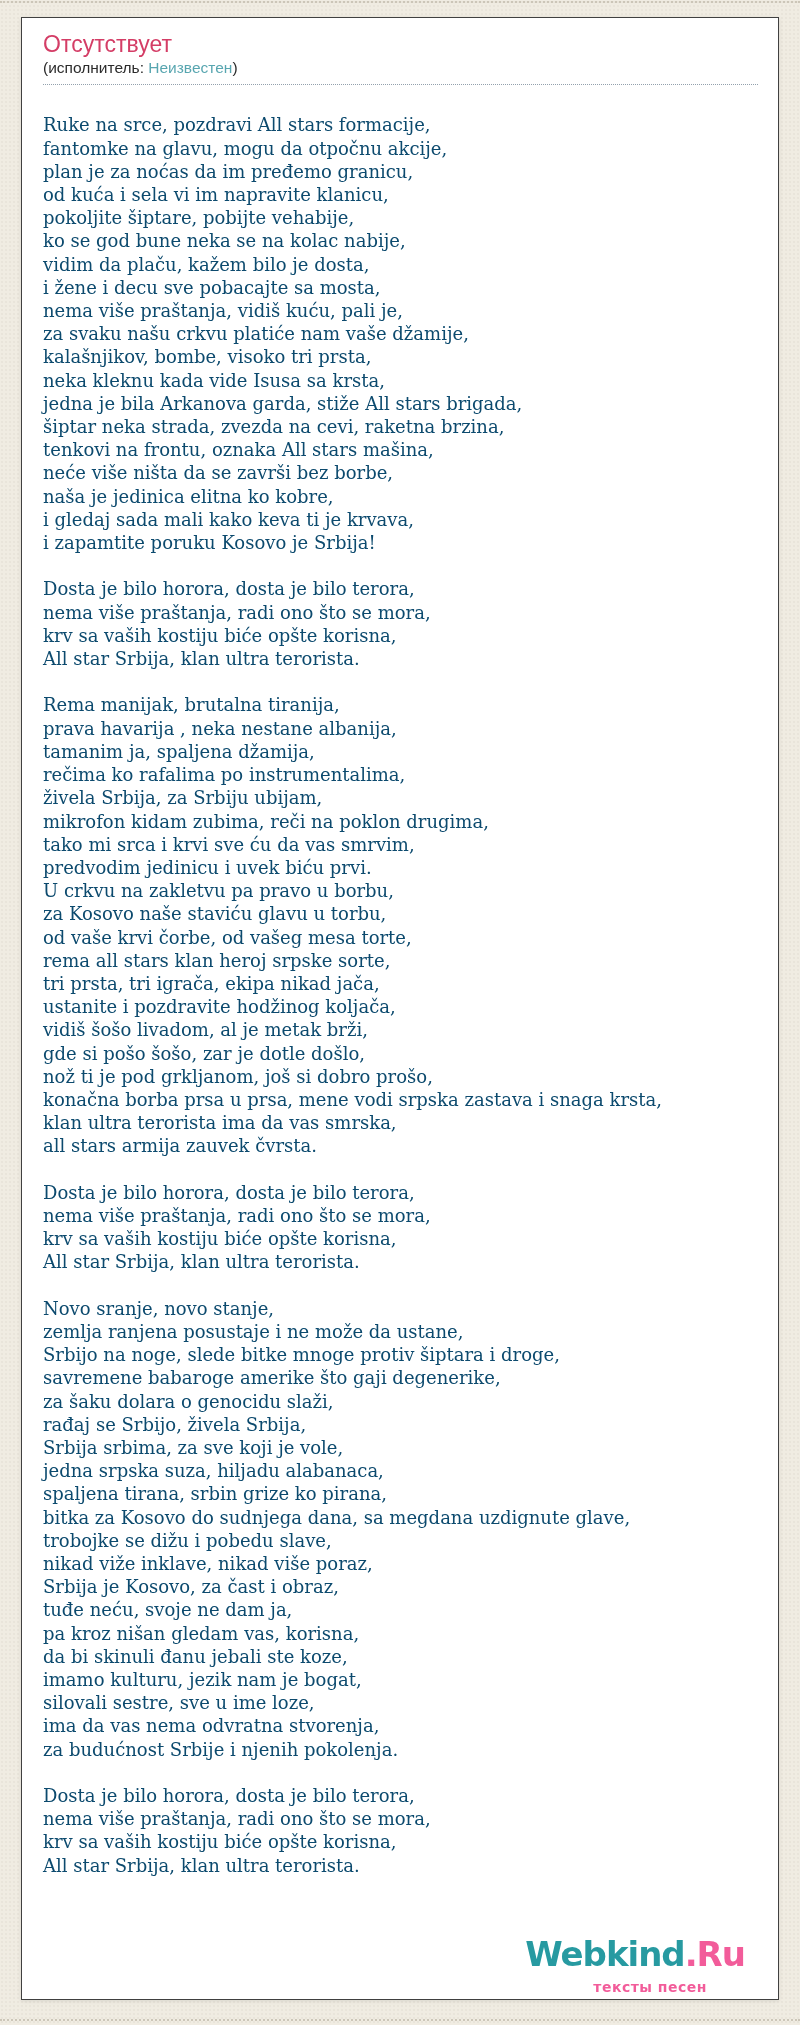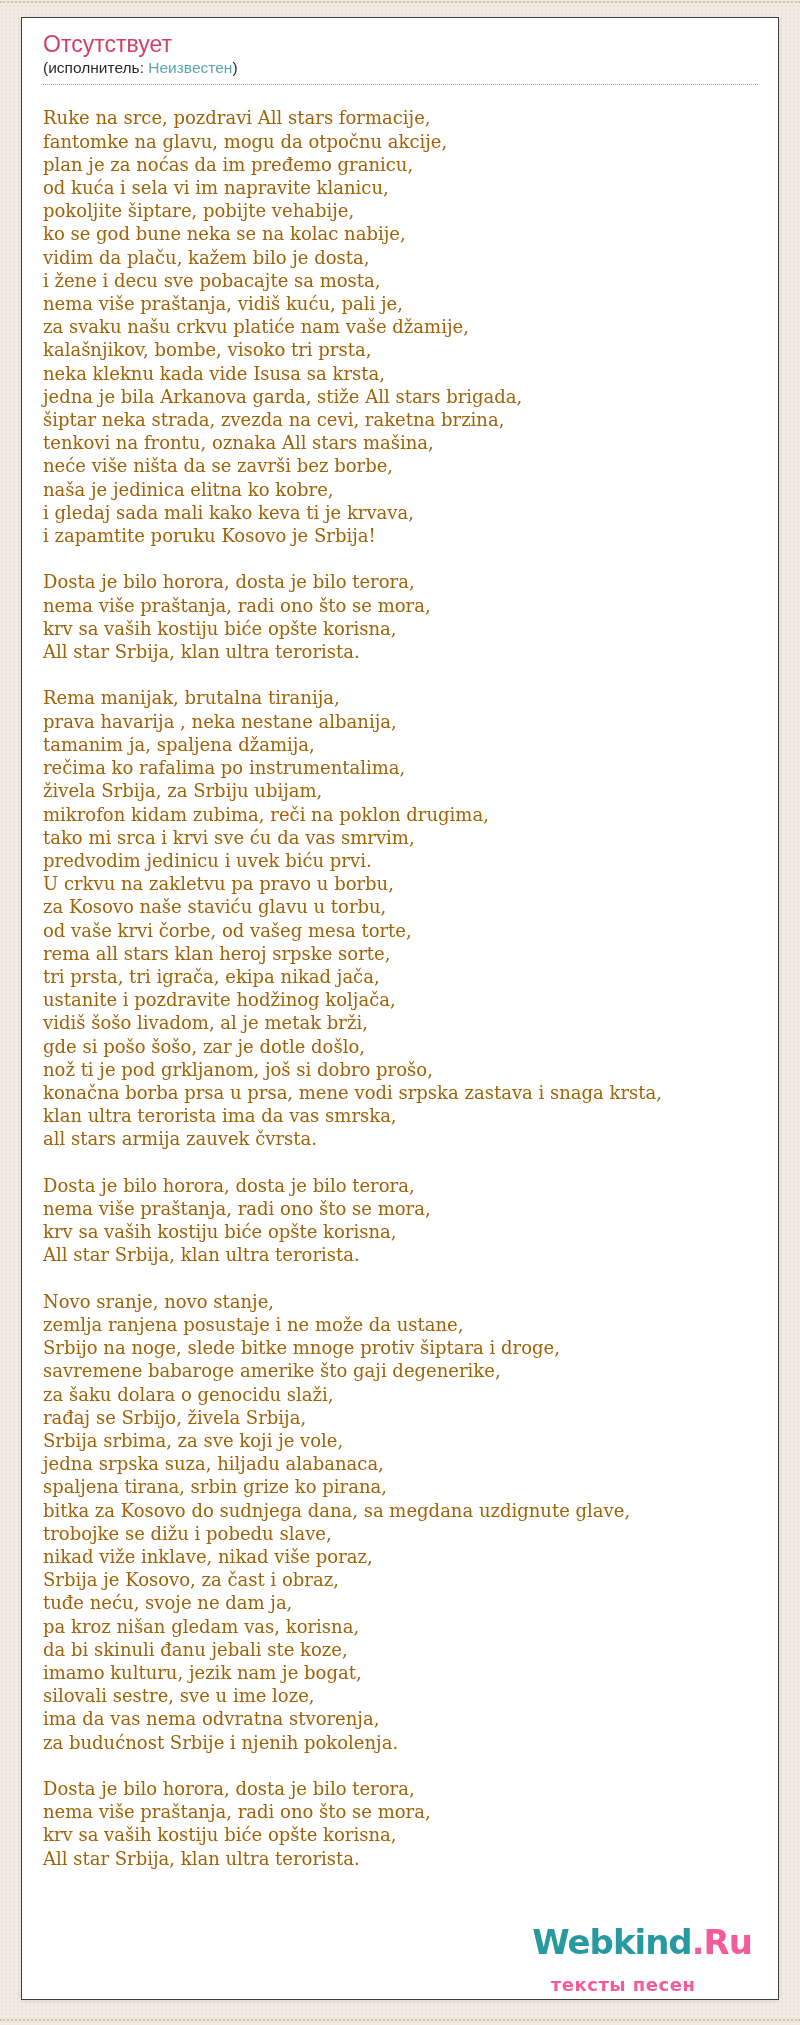--- a/index.html
+++ b/index.html
@@ -52,54 +52,53 @@
     padding-bottom: 7px;
     border-bottom: 1px dotted #93a1ad;
   }
   .artist-link {
     color: var(--link-teal, #58a6b0);
     text-decoration: none;
     cursor: pointer;
   }
 
   .lyrics {
-    margin-top: 21px;
+    margin-top: 28px;
     font-family: "DejaVu Serif", "Liberation Serif", serif;
     font-size: 18px;
     line-height: 23.2px;
-    color: #a16207;
+    color: #0c4a6e;
   }
   .verse { margin: 0 0 23.2px 0; }
   .line { white-space: nowrap; }
 
   .footer {
     position: absolute;
-    right: 26px;
+    right: 33px;
     bottom: 4px;
     text-align: right;
   }
   .logo {
     font-family: "DejaVu Sans", "Liberation Sans", sans-serif;
     font-size: 34px;
     font-weight: bold;
     line-height: 1;
     letter-spacing: -1px;
     cursor: pointer;
   }
   .logo .teal { color: var(--logo-teal, #279aa1); }
   .logo .pink { color: var(--logo-pink, #f25c9a); }
   .tagline {
     font-family: "DejaVu Sans", "Liberation Sans", sans-serif;
-    font-size: 18px;
+    font-size: 14px;
     font-weight: bold;
     color: var(--logo-pink, #f25c9a);
-    margin-top: 15px;
+    margin-top: 8px;
     padding-right: 38px;
     letter-spacing: 0.5px;
-    text-align: center;
   }
 </style>
 </head>
 <body>
 
 <div class="edge-dots top"></div>
 <div class="edge-dots bottom"></div>
 
 <div class="card">
 

